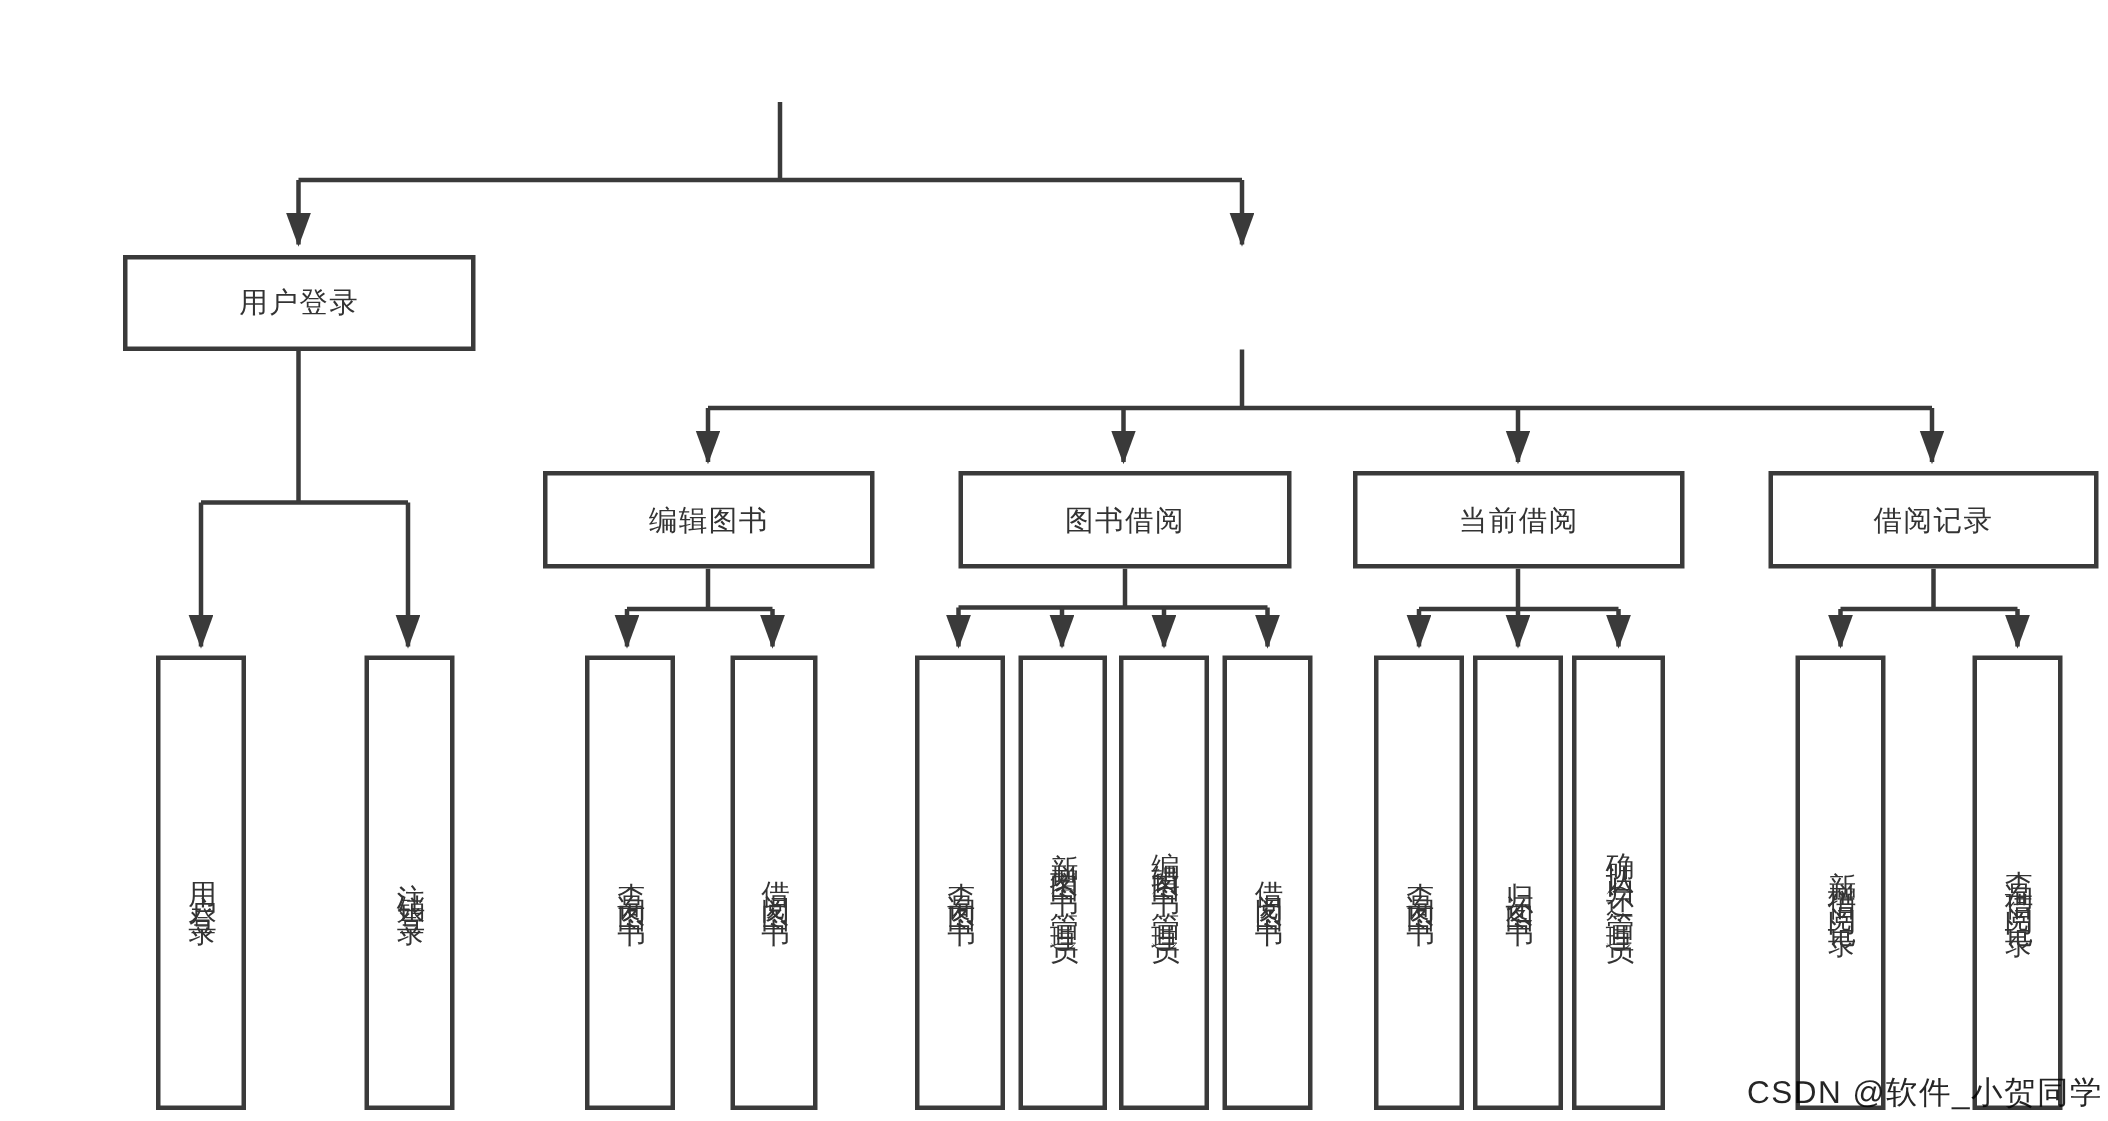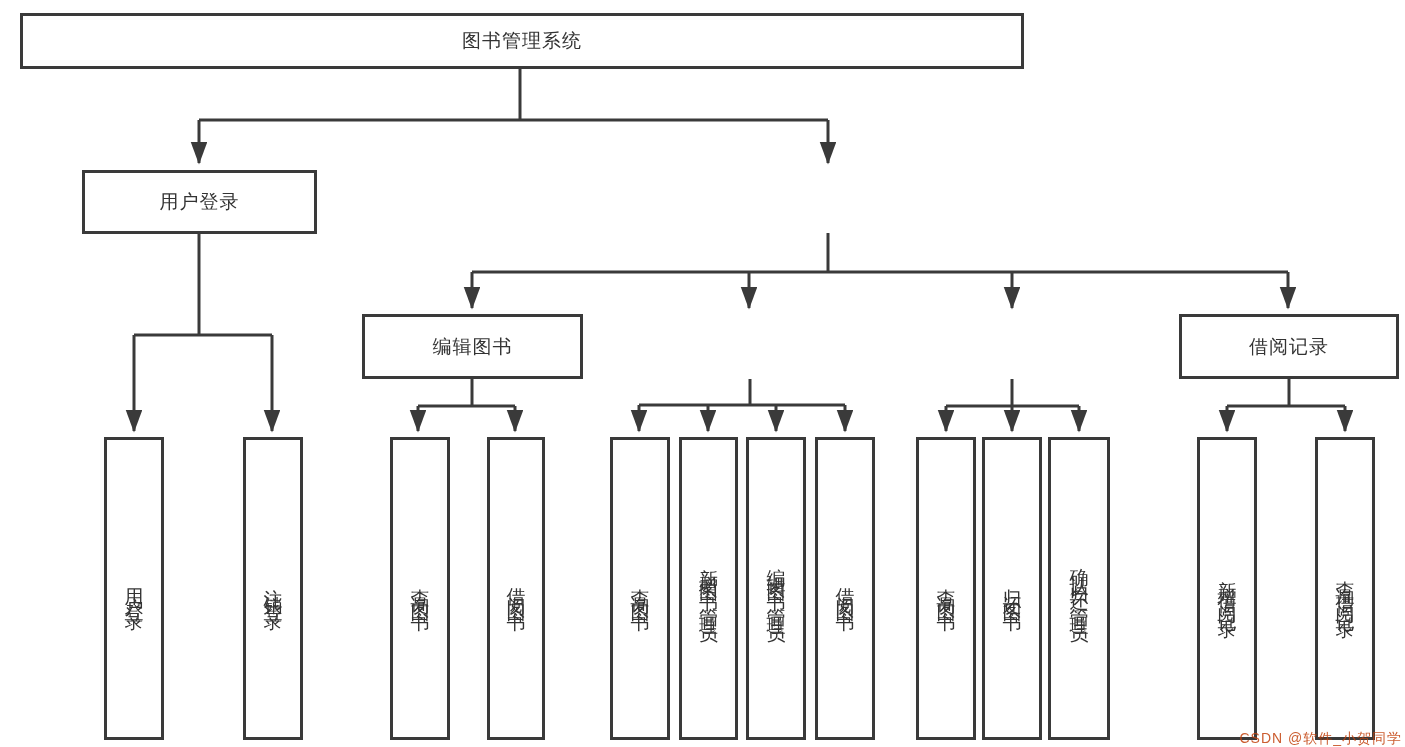--- a/index.html
+++ b/index.html
@@ -22,22 +22,22 @@
   .hnode span{
     font-size:19px;color:#333333;letter-spacing:1px;white-space:nowrap;
   }
   .vnode span{
     writing-mode:vertical-rl;
     text-orientation:mixed;
     font-size:19px;color:#333333;
     letter-spacing:8px;line-height:1.15;white-space:nowrap;
   }
   .watermark{
-    position:absolute;right:3px;top:730px;z-index:5;
-    font-size:14px;color:#c2410c;opacity:.85;letter-spacing:1px;white-space:nowrap;
+    position:absolute;right:3px;top:714px;z-index:5;
+    font-size:21px;color:#000000;opacity:.85;letter-spacing:1px;white-space:nowrap;
   }
 </style>
 </head>
 <body>
 
 <div class="canvas">
 
   <svg class="connectors" width="1405" height="747" viewBox="0 0 1405 747" fill="none">
     <defs>
       <marker id="arrow" markerWidth="7.5" markerHeight="5.6" refX="7" refY="2.75" orient="auto">
@@ -93,30 +93,33 @@
     </g>
 
     <g stroke="#3a3a3a" stroke-width="3">
       <path d="M1289,379 V406"></path>
       <path d="M1227,406 H1345"></path>
       <path d="M1227,406 V431" marker-end="url(#arrow)"></path>
       <path d="M1345,406 V431" marker-end="url(#arrow)"></path>
     </g>
   </svg>
 
-  <div class="node hnode" style="left:20px;top:13px;width:1004px;height:56px">
-    <span>图书管理系统</span>
-  </div>
 
   <div class="node hnode" style="left:82px;top:170px;width:235px;height:64px">
     <span>用户登录</span>
   </div>
 
   <div class="node hnode" style="left:362px;top:314px;width:221px;height:65px">
     <span>编辑图书</span>
+  </div>
+  <div class="node hnode" style="left:639px;top:314px;width:222px;height:65px">
+    <span>图书借阅</span>
+  </div>
+  <div class="node hnode" style="left:902px;top:314px;width:221px;height:65px">
+    <span>当前借阅</span>
   </div>
   <div class="node hnode" style="left:1179px;top:314px;width:220px;height:65px">
     <span>借阅记录</span>
   </div>
 
   <div class="node vnode" style="left:104px;top:437px;width:60px;height:303px">
     <span>用户登录</span>
   </div>
   <div class="node vnode" style="left:243px;top:437px;width:60px;height:303px">
     <span>注销登录</span>

